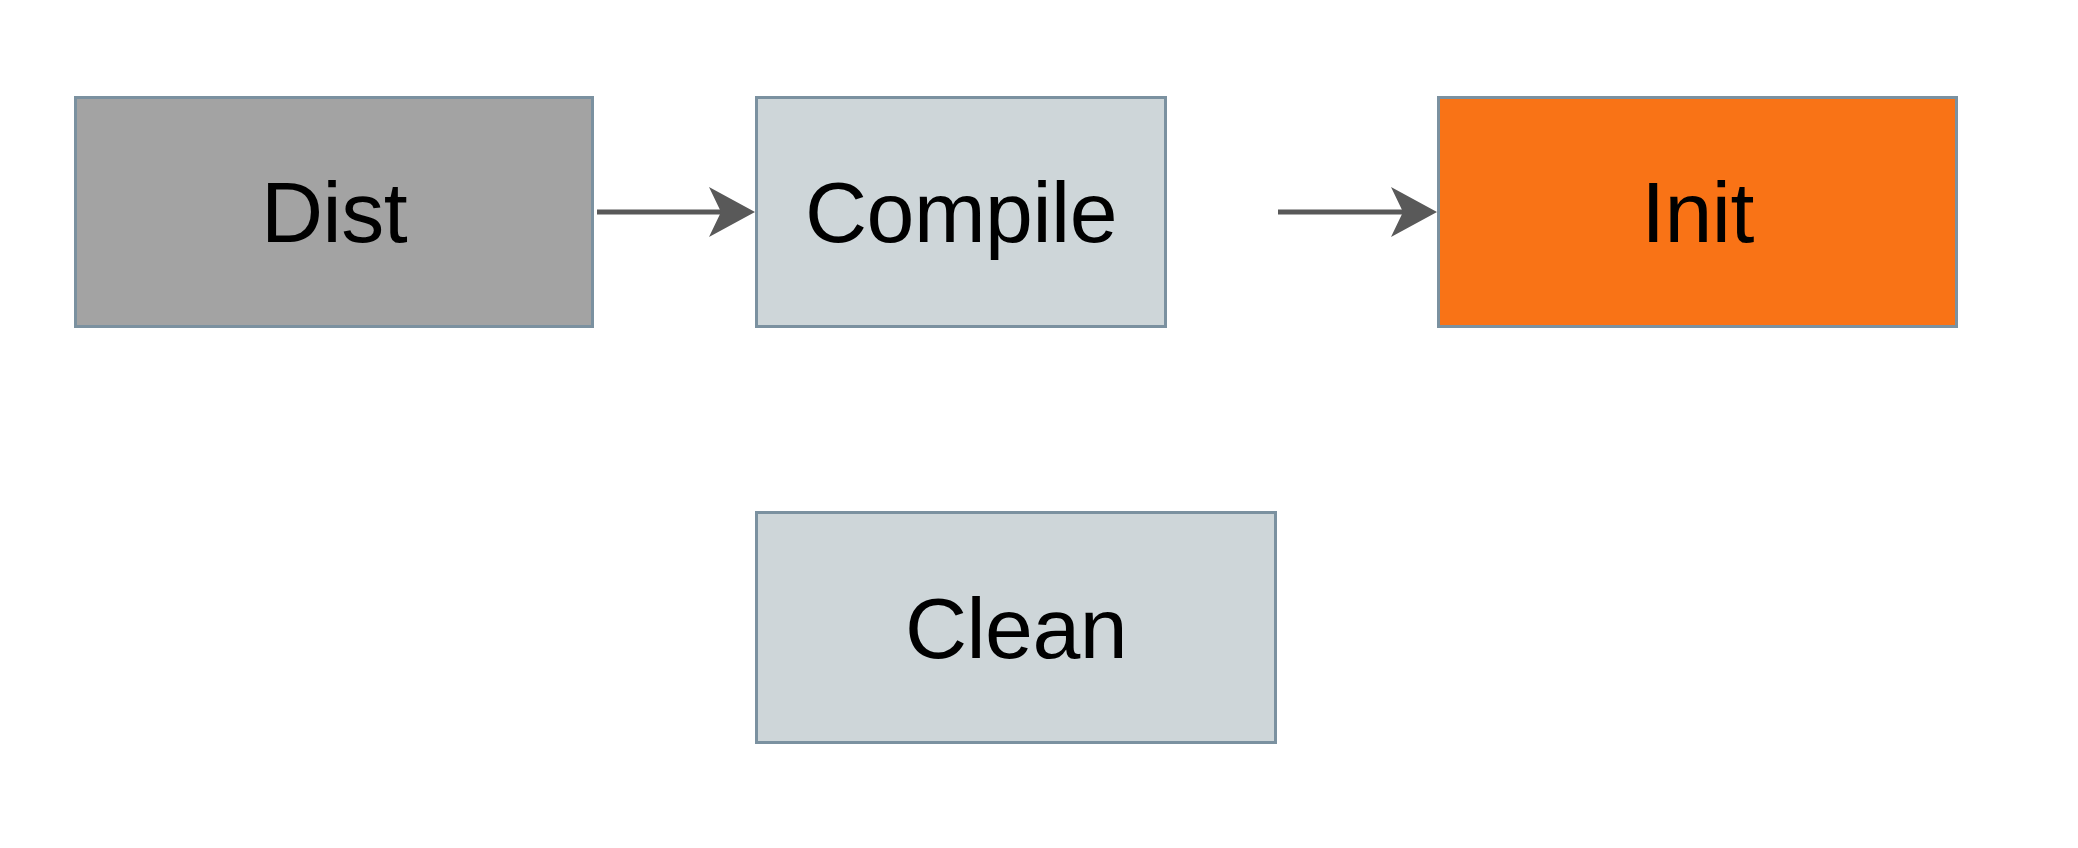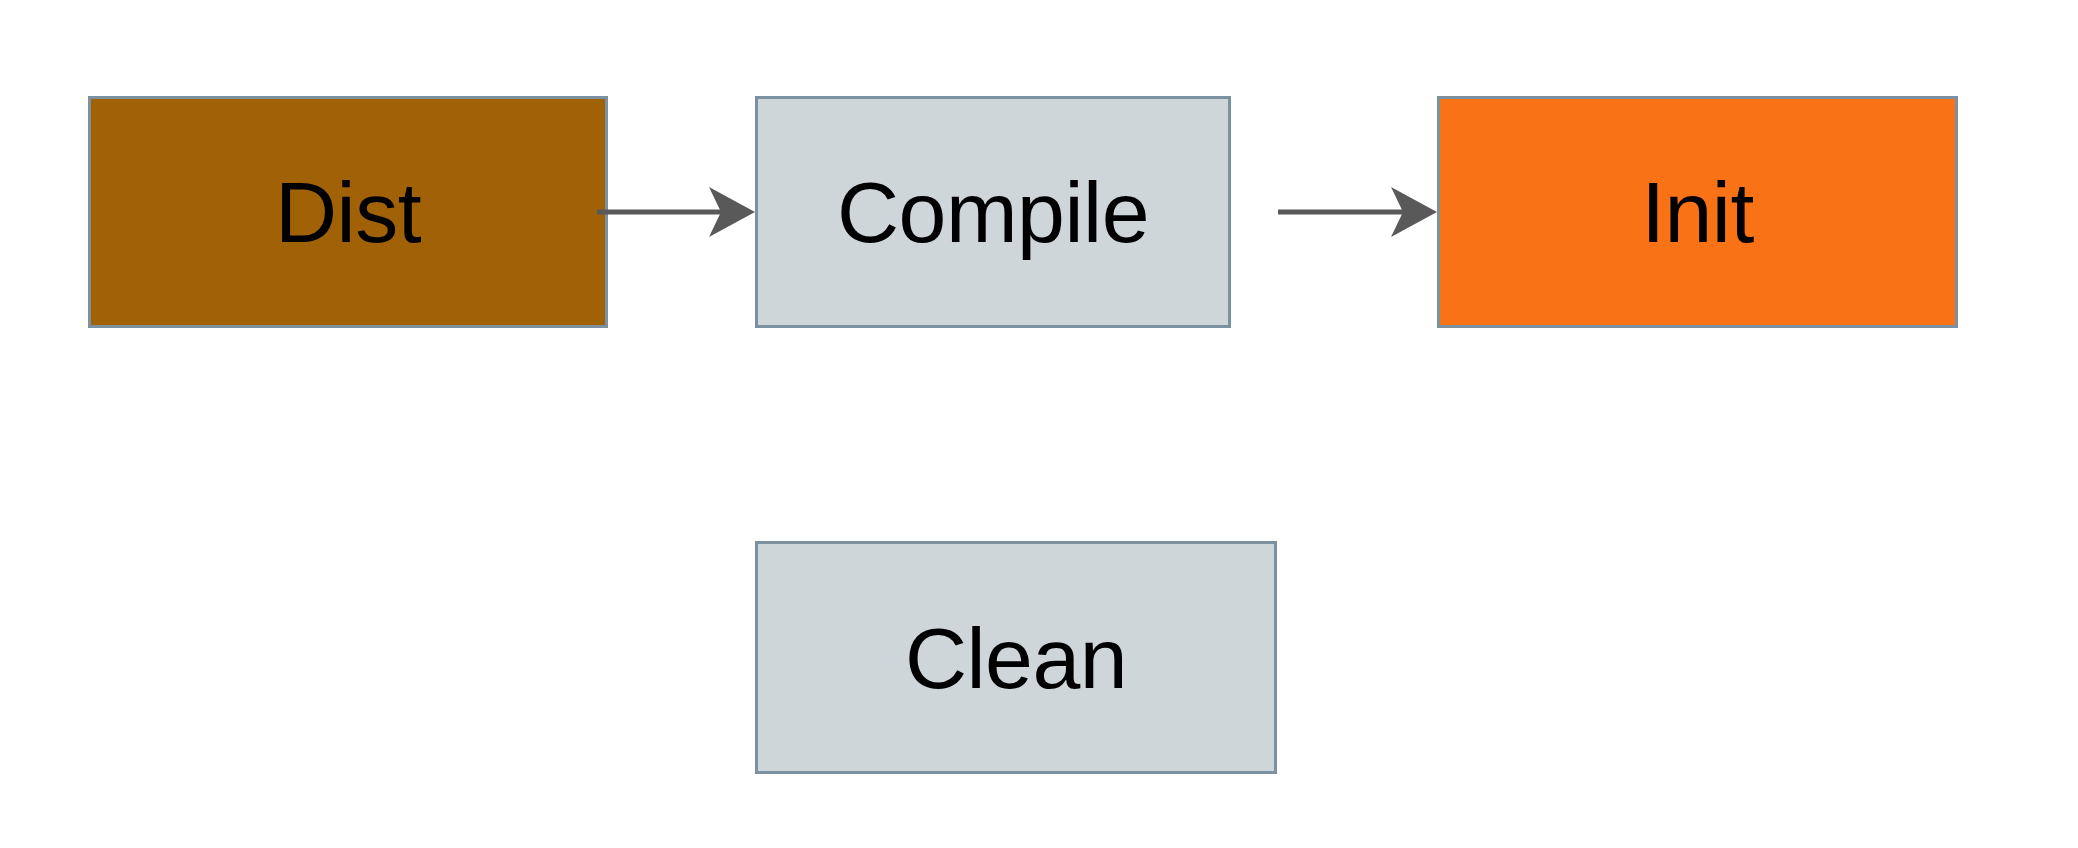--- a/index.html
+++ b/index.html
@@ -44,33 +44,33 @@
   .edge svg {
     display: block;
     overflow: visible;
   }
 </style>
 </head>
 <body>
 
 <div id="canvas" style="width: 2078px; height: 848px; background: rgb(255, 255, 255);">
 
-  <div class="node" id="node-dist" style="left: 88px; top: 96px; width: 520px; height: 232px; background: #a16207; border-color: rgb(123, 145, 160); border-width: 3px;">
+  <div class="node" id="node-dist" style="left: 74px; top: 96px; width: 520px; height: 232px; background: #a3a3a3; border-color: rgb(123, 145, 160); border-width: 3px;">
     <span class="node-label" style="color: rgb(0, 0, 0); font-size: 86px;">Dist</span>
   </div>
 
-  <div class="node" id="node-compile" style="left: 755px; top: 96px; width: 476px; height: 232px; background: rgb(206, 214, 217); border-color: rgb(123, 145, 160); border-width: 3px;">
+  <div class="node" id="node-compile" style="left: 755px; top: 96px; width: 412px; height: 232px; background: rgb(206, 214, 217); border-color: rgb(123, 145, 160); border-width: 3px;">
     <span class="node-label" style="color: rgb(0, 0, 0); font-size: 86px;">Compile</span>
   </div>
 
   <div class="node" id="node-init" style="left: 1437px; top: 96px; width: 521px; height: 232px; background: #f97316; border-color: rgb(123, 145, 160); border-width: 3px;">
     <span class="node-label" style="color: rgb(0, 0, 0); font-size: 86px;">Init</span>
   </div>
 
-  <div class="node" id="node-clean" style="left: 755px; top: 541px; width: 522px; height: 233px; background: rgb(206, 214, 217); border-color: rgb(123, 145, 160); border-width: 3px;">
+  <div class="node" id="node-clean" style="left: 755px; top: 511px; width: 522px; height: 233px; background: rgb(206, 214, 217); border-color: rgb(123, 145, 160); border-width: 3px;">
     <span class="node-label" style="color: rgb(0, 0, 0); font-size: 86px;">Clean</span>
   </div>
 
   <div class="edge" id="edge-dist-to-compile" style="left: 597px; top: 183px; width: 158px; height: 58px;">
     <svg width="158" height="58" viewBox="0 0 158 58">
         <line x1="0" y1="29" x2="124" y2="29" stroke="#595959" stroke-width="5"></line>
         <path d="M 158 29 L 112 4 L 124 29 L 112 54 Z" fill="#595959"></path>
       </svg>
   </div>
 

